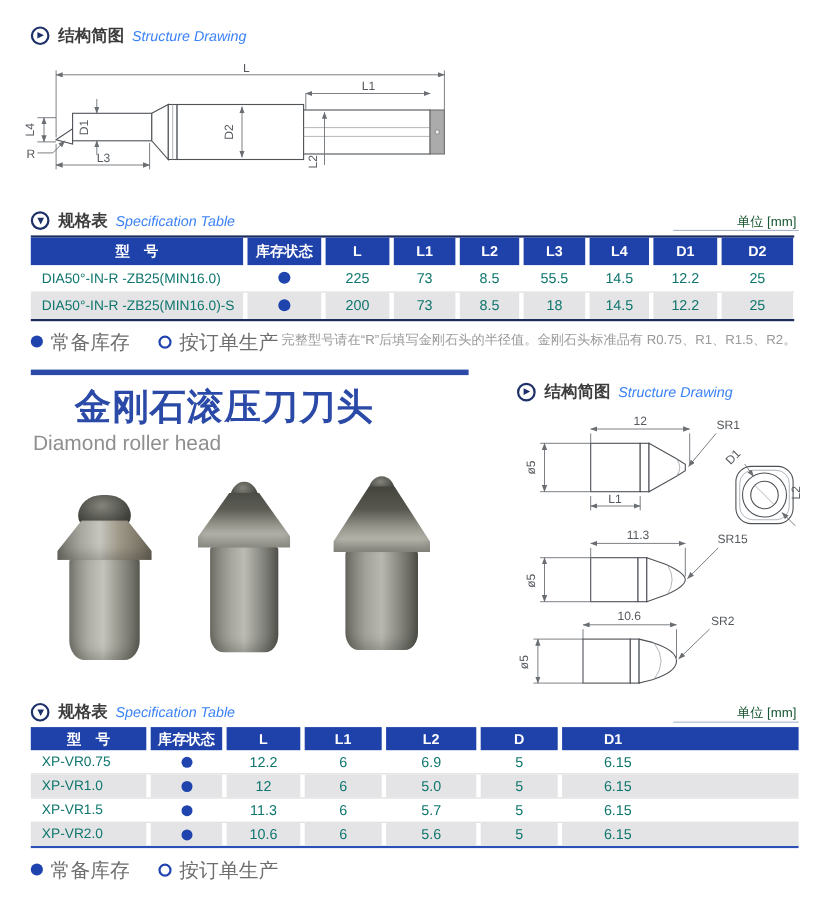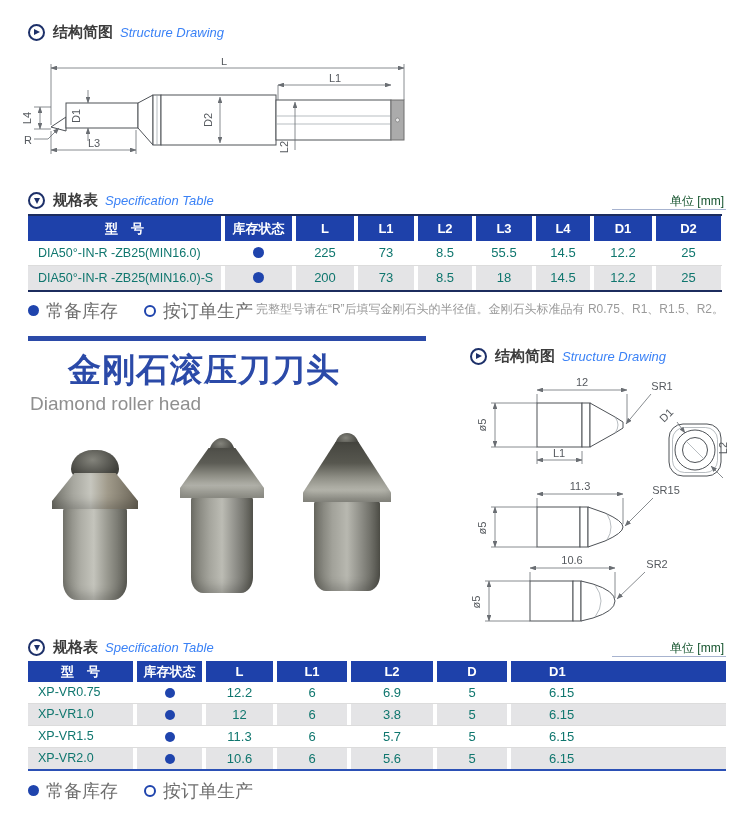--- a/index.html
+++ b/index.html
@@ -349,21 +349,21 @@
       <div class="cell">6.9</div>
       <div class="cell">5</div>
       <div class="cell">6.15</div>
     </div>
     <div class="hairline"></div>
     <div class="trow data alt">
       <div class="cell model">XP-VR1.0</div>
       <div class="cell"><span class="dot"></span></div>
       <div class="cell">12</div>
       <div class="cell">6</div>
-      <div class="cell">3.8</div>
+      <div class="cell">5.0</div>
       <div class="cell">5</div>
       <div class="cell">6.15</div>
     </div>
     <div class="hairline"></div>
     <div class="trow data">
       <div class="cell model">XP-VR1.5</div>
       <div class="cell"><span class="dot"></span></div>
       <div class="cell">11.3</div>
       <div class="cell">6</div>
       <div class="cell">5.7</div>

